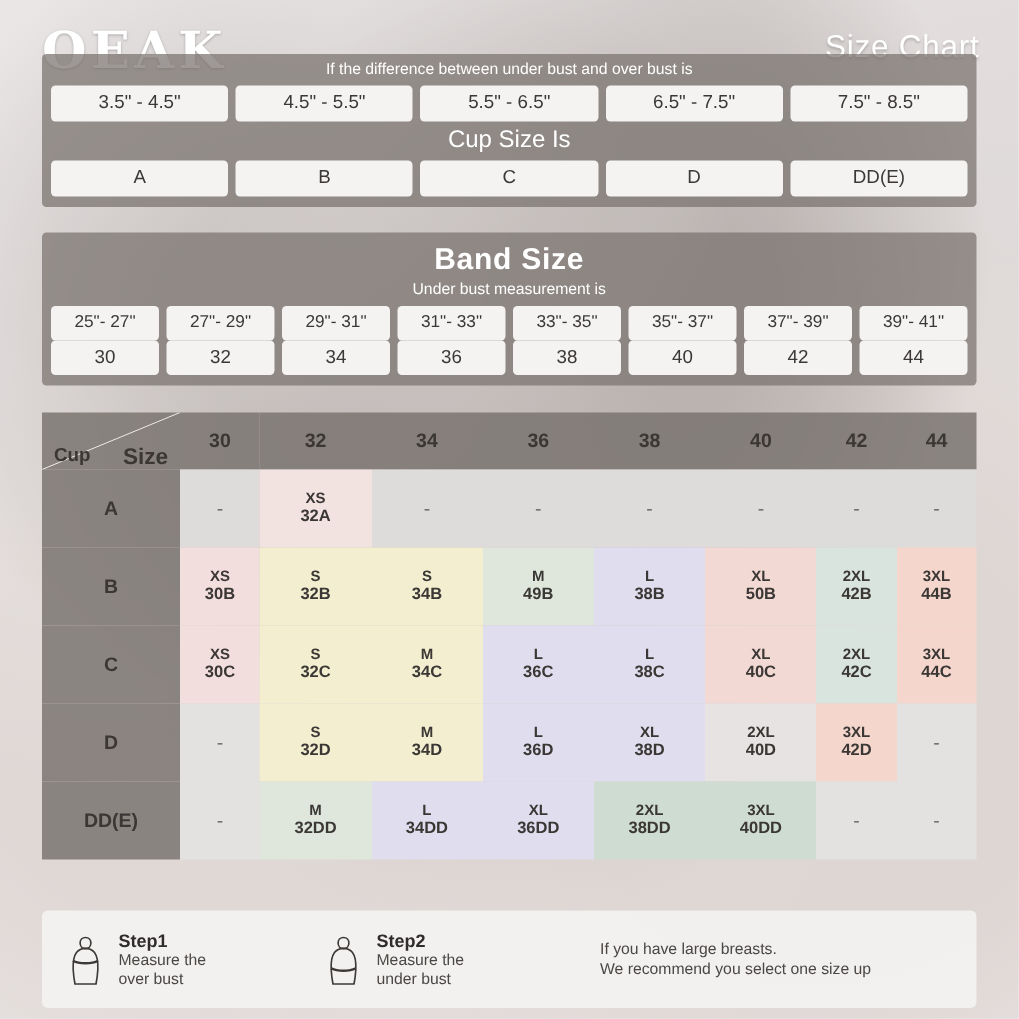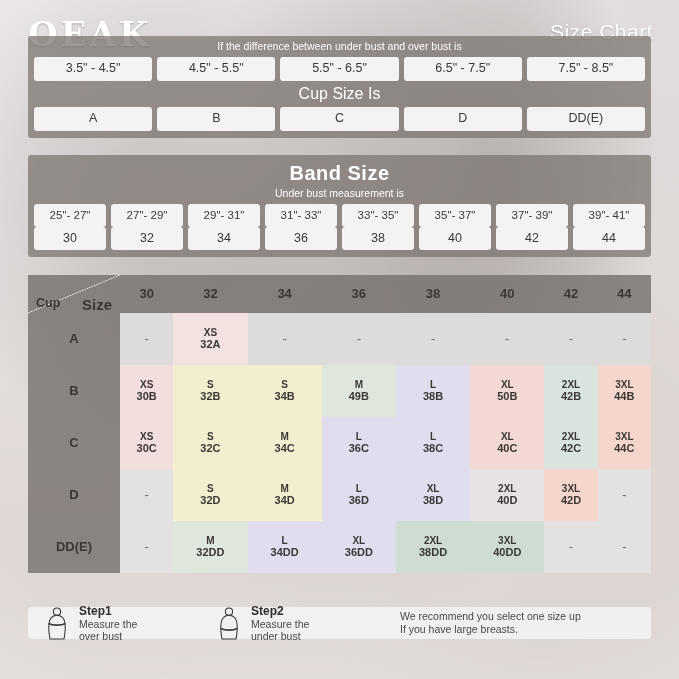--- a/index.html
+++ b/index.html
@@ -196,21 +196,21 @@
     font-weight: normal;
     font-size: 13px;
   }
 
   
   .footer {
     position: absolute;
     left: 28px;
     top: 607px;
     width: 623px;
-    height: 32px;
+    height: 65px;
     background: rgba(245,244,243,0.88);
     border-radius: 4px;
     display: flex;
     align-items: center;
     box-sizing: border-box;
     padding: 0 14px;
   }
   .step {
     display: flex;
     align-items: center;
@@ -484,19 +484,19 @@
           <path d="M6.9 24.5c4 2.2 12.2 2.2 16.2 0" fill="none" stroke="#3c3937" stroke-width="1.6"></path>
         </svg>
         <div class="txt">
           <div class="t1">Step2</div>
           <div class="t2">Measure the</div>
           <div class="t2">under bust</div>
         </div>
       </div>
 
       <div class="tips">
+        <div class="tip-l">If you have large breasts.</div>
         <div class="tip-l">We recommend you select one size up</div>
-        <div class="tip-l">If you have large breasts.</div>
       </div>
     </div>
 
   </div>
 </div>
 
 </body></html>

